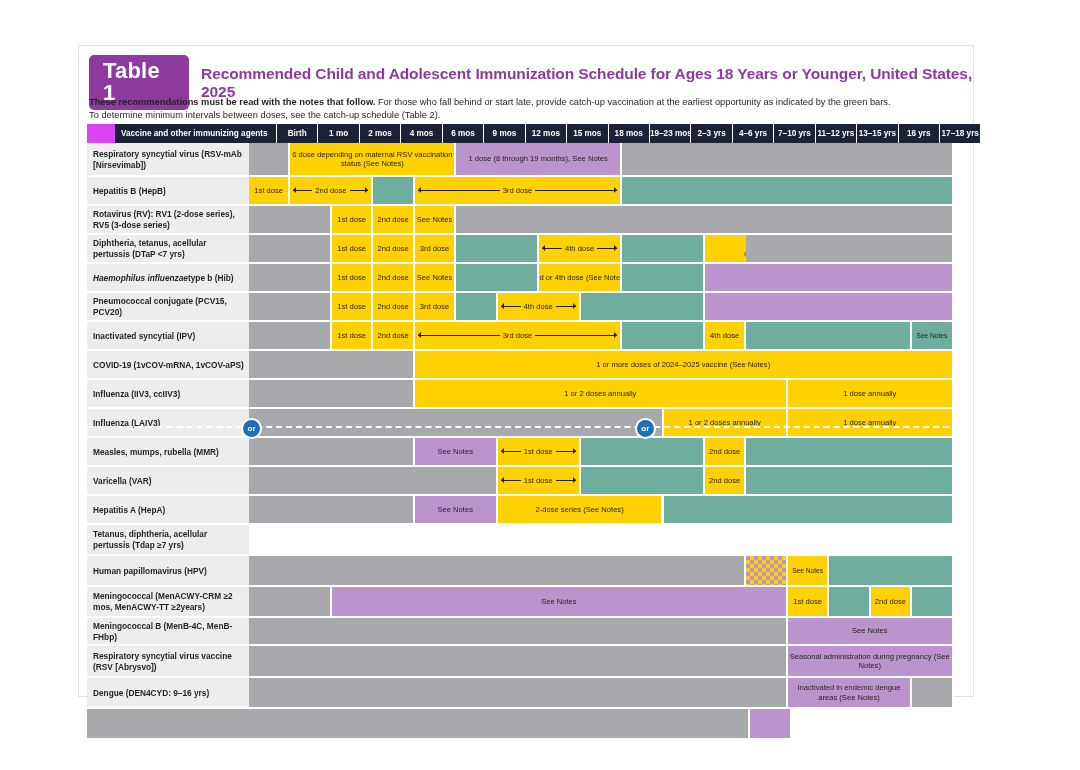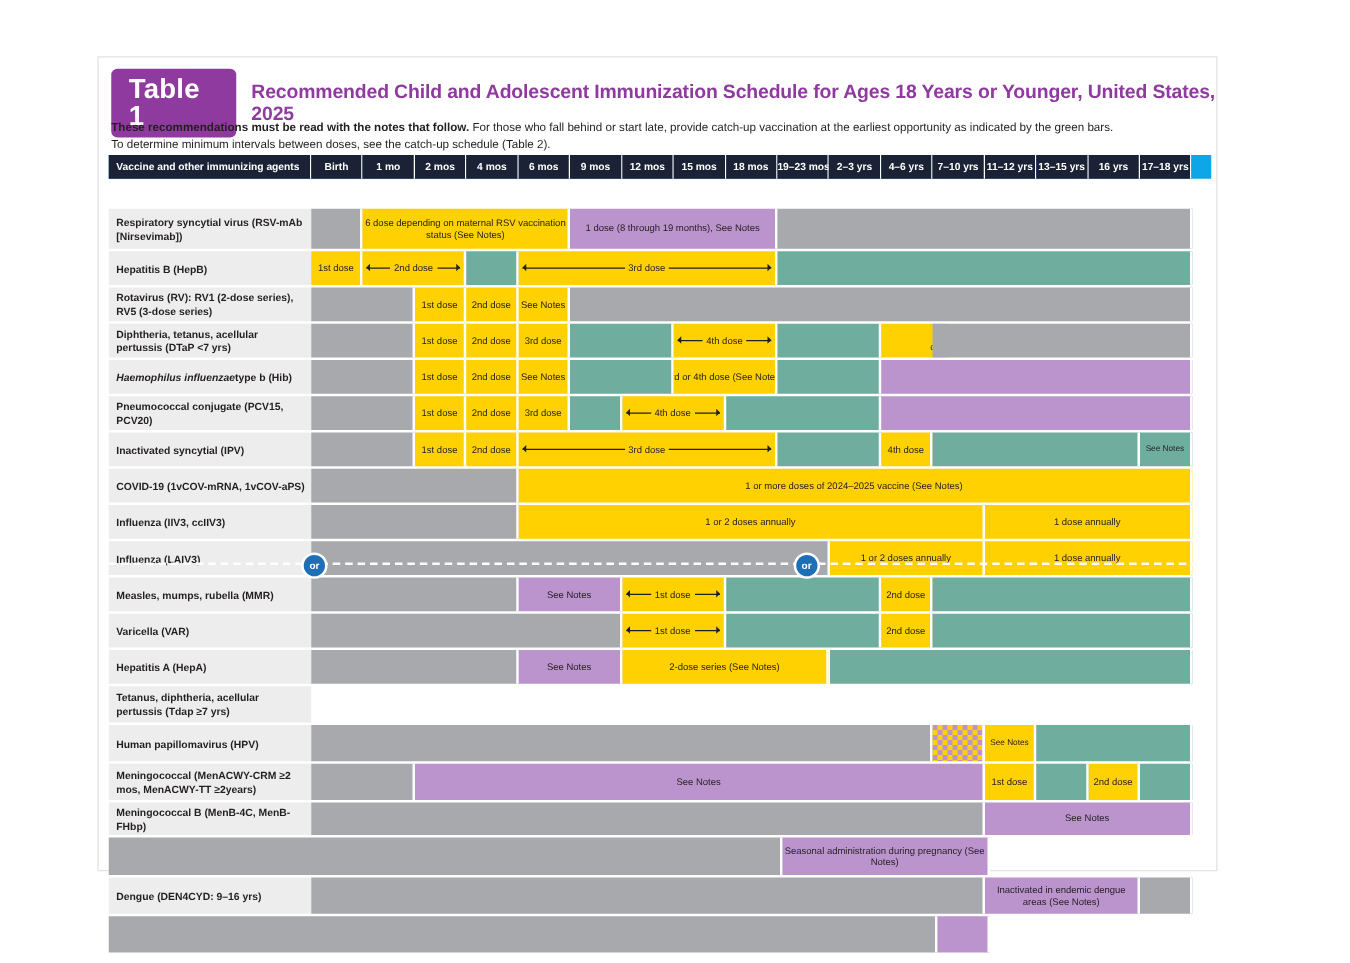--- a/index.html
+++ b/index.html
@@ -12,27 +12,27 @@
   
   .ttl-row{position:absolute;left:10px;top:9px;display:flex;align-items:center;gap:12px;}
   .badge{background:#8e3a9e;color:#fff;font-weight:bold;font-size:22px;padding:5px 14px 6px;border-radius:5px;letter-spacing:.2px;line-height:1;}
   .ttl{color:#8e3a9e;font-size:15.5px;font-weight:bold;letter-spacing:-.1px;}
 
   .intro{position:absolute;left:10px;top:50px;width:876px;font-size:9.3px;color:#231f20;line-height:1.45;}
   .intro b{font-weight:bold;}
 
   
   .grid{position:absolute;left:8px;top:78px;width:882px;}
-  .hrow{display:flex;background:#0ea5e9;}
+  .hrow{display:flex;background:#d946ef;padding-left:28px;}
   .hcell{background:#1b2236;color:#fff;font-size:8.2px;font-weight:bold;text-align:center;
          padding:5px 0 5px;box-sizing:border-box;border-right:1px solid #fff;white-space:nowrap;}
   .hcell.name{text-align:left;padding-left:6px;width:162px;flex:0 0 162px;}
   .hcell.col{flex:0 0 41.45px;width:41.45px;}
 
-  .rows{position:relative;margin-top:24px;}
+  .rows{position:relative;}
   .row{display:flex;align-items:stretch;border-bottom:2px solid #fff;position:relative;}
   .rowname{flex:0 0 162px;width:162px;box-sizing:border-box;background:#ededed;
            color:#231f20;font-size:8.3px;font-weight:bold;line-height:1.3;
            padding:5px 4px 4px 6px;display:flex;align-items:center;}
   .rowname i{font-style:italic;}
   .track{position:relative;flex:1 1 auto;background:transparent;}
 
   .cell{position:absolute;top:0;bottom:0;box-sizing:border-box;
         display:flex;align-items:center;justify-content:center;text-align:center;
         font-size:7.6px;color:#231f20;line-height:1.2;border-right:2px solid #fff;overflow:hidden;}
@@ -302,20 +302,21 @@
             </div>
           </div>
           <div class="row" style="height: 26px;">
             <div class="rowname">Meningococcal B (MenB-4C, MenB-FHbp)</div>
             <div class="track">
               <div class="cell c-gray" style="left: 0px; width: 538.85px;"></div>
               <div class="cell c-purple" style="left: 538.85px; width: 165.8px;">See Notes</div>
             </div>
           </div>
           <div class="row" style="height: 30px;">
+            <div class="rowname">Respiratory syncytial virus vaccine (RSV [Abrysvo])</div>
             <div class="track">
               <div class="cell c-gray" style="left: 0px; width: 538.85px;"></div>
               <div class="cell c-purple" style="left: 538.85px; width: 165.8px;">Seasonal administration during pregnancy (See Notes)</div>
             </div>
           </div>
           <div class="row" style="height: 29px;">
             <div class="rowname">Dengue (DEN4CYD: 9–16 yrs)</div>
             <div class="track">
               <div class="cell c-gray" style="left: 0px; width: 538.85px;"></div>
               <div class="cell c-purple" style="left: 538.85px; width: 124.35px;">Inactivated in endemic dengue areas (See Notes)</div>

